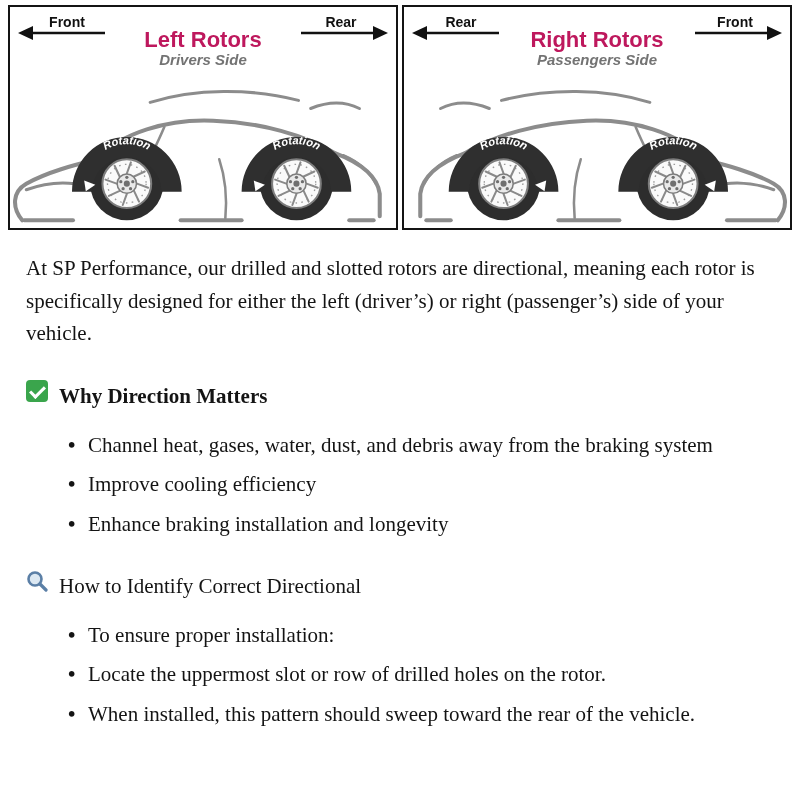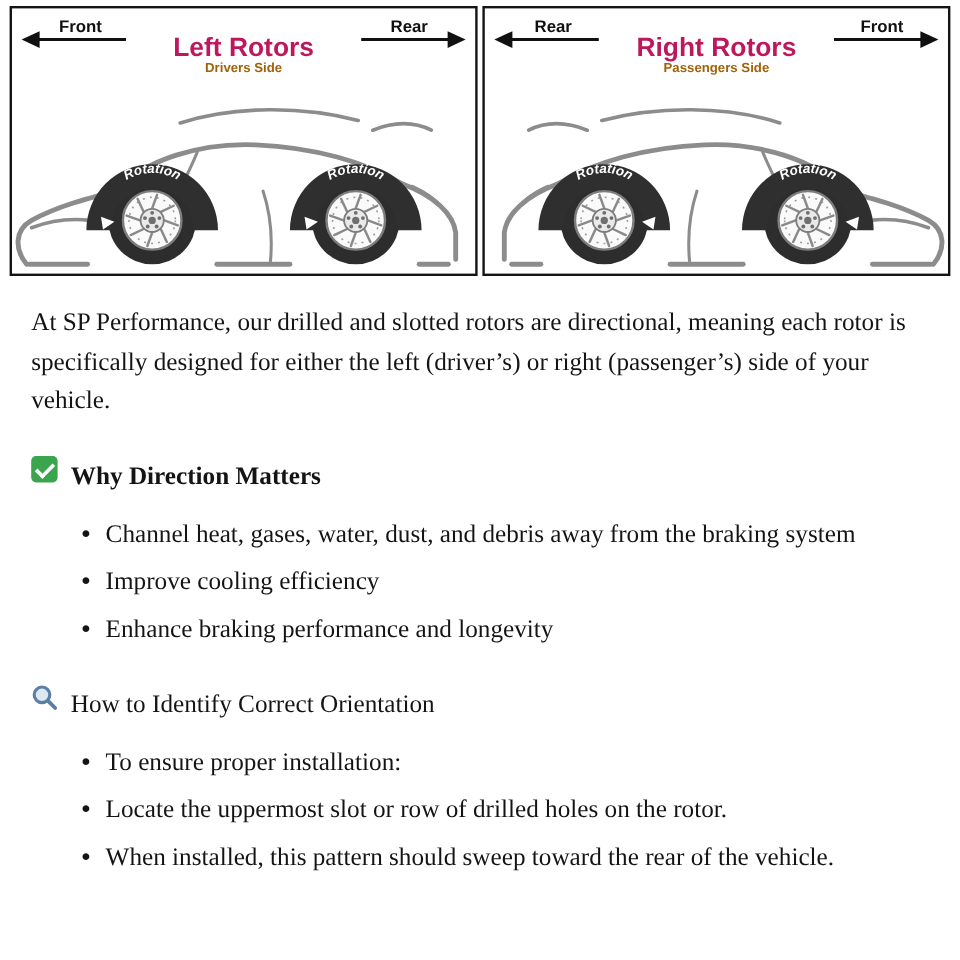--- a/index.html
+++ b/index.html
@@ -9,21 +9,21 @@
     color:#141414;
     font-family:"Liberation Serif", serif;
   }
 
   
   .diagram { display:flex; gap:4px; padding:5px 8px 0 8px; }
   .panel { flex:1; border:2px solid #141414; background:#fff; min-width:0; }
   .panel-header { position:relative; height:48px; padding-top:21px; font-family:"Liberation Sans", sans-serif; }
   .panel-titles { text-align:center; line-height:1.05; }
   .panel-title { font-weight:bold; font-size:22px; color:#be185d; }
-  .panel-subtitle { font-weight:bold; font-size:11px; color:#a16207; margin-top:1px; }
+  .panel-subtitle { font-weight:bold; font-style:italic; font-size:15px; color:#737373; margin-top:1px; }
   .dir-arrow { position:absolute; top:7px; }
   .dir-arrow.left { left:7px; }
   .dir-arrow.right { right:7px; }
   .arrow-text { font-family:"Liberation Sans", sans-serif; font-weight:bold; font-size:14px; fill:#111; text-anchor:middle; }
   .car-svg { display:block; width:100%; height:auto; }
   .rot-text { font-family:"Liberation Sans", sans-serif; font-size:11px; font-weight:bold; font-style:italic; fill:#ffffff; text-anchor:middle; }
 
   
   .article { padding:14px 36px 10px 26px; font-size:21px; line-height:1.55; }
   .intro { margin:8px 0 0 0; max-width:742px; }
@@ -152,29 +152,29 @@
 
   <h2 class="section-heading bold">
     <span class="check-icon"></span>
     <span>Why Direction Matters</span>
   </h2>
 
 
   <ul class="bullets">
     <li>Channel heat, gases, water, dust, and debris away from the braking system</li>
     <li>Improve cooling efficiency</li>
-    <li>Enhance braking performance and longevity</li>
+    <li>Enhance braking installation and longevity</li>
   </ul>
 
   <h2 class="section-heading">
     <svg class="magnifier-icon" width="22" height="22" viewBox="0 0 22 22">
       <circle cx="9" cy="9" r="6.5" fill="#dce8f2" stroke="#5b7fa6" stroke-width="2.6"></circle>
       <line x1="14" y1="14" x2="20" y2="20" stroke="#5b7fa6" stroke-width="3.2" stroke-linecap="round"></line>
     </svg>
-    <span>How to Identify Correct Orientation</span>
+    <span>How to Identify Correct Directional</span>
   </h2>
 
   <ul class="bullets">
     <li>To ensure proper installation:</li>
     <li>Locate the uppermost slot or row of drilled holes on the rotor.</li>
     <li>When installed, this pattern should sweep toward the rear of the vehicle.</li>
   </ul>
 
 </div>
 

